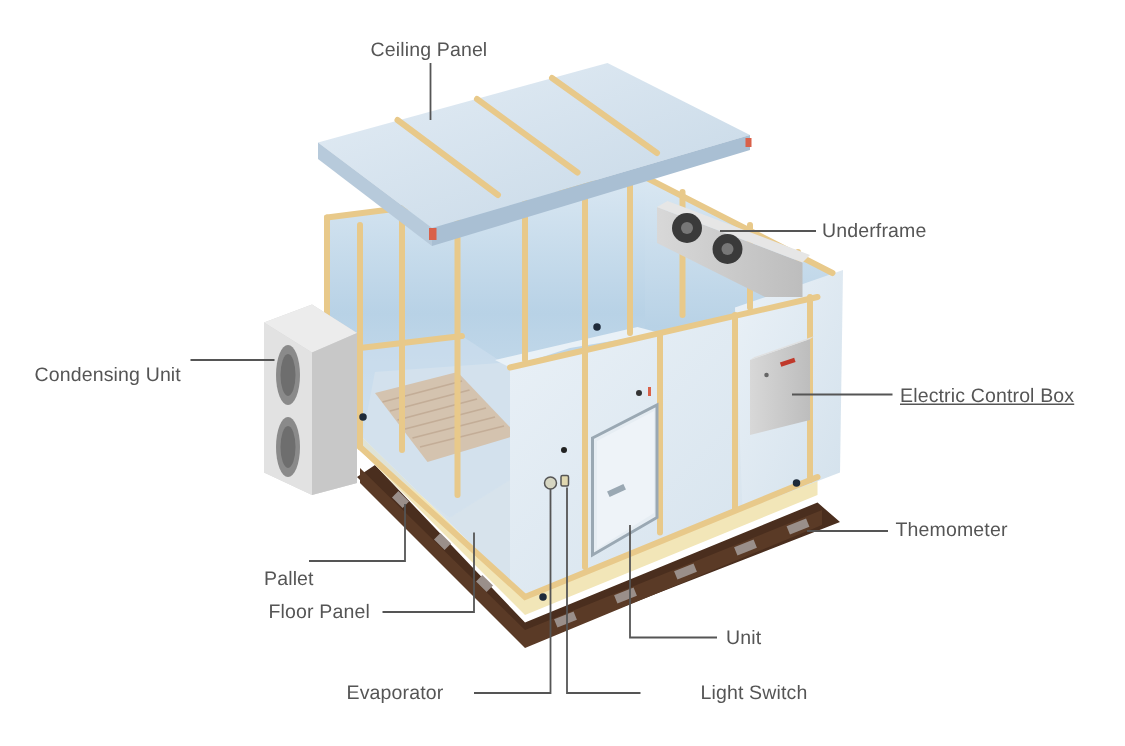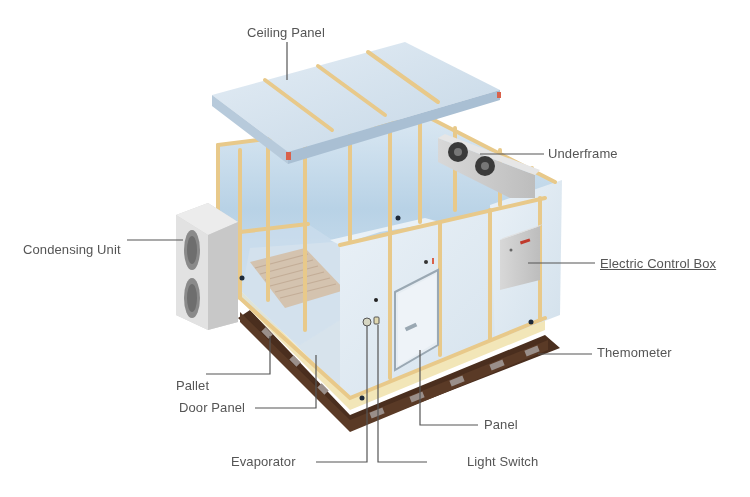--- a/index.html
+++ b/index.html
@@ -183,18 +183,18 @@
       <polyline points="427,462 378,462 378,325"></polyline>
     </g>
   </svg>
 
   <div class="label" style="left:247px; top:26px;">Ceiling Panel</div>
   <div class="label" style="left:548px; top:147px;">Underframe</div>
   <div class="label" style="left:23px; top:243px;">Condensing Unit</div>
   <div class="label" style="left:600px; top:257px;text-decoration:underline;">Electric Control Box</div>
   <div class="label" style="left:597px; top:346px;">Themometer</div>
   <div class="label" style="left:176px; top:367px;margin-top:12px;">Pallet</div>
-  <div class="label" style="left:179px; top:401px;">Door Panel</div>
-  <div class="label" style="left:484px; top:418px;">Panel</div>
+  <div class="label" style="left:179px; top:401px;">Floor Panel</div>
+  <div class="label" style="left:484px; top:418px;">Unit</div>
   <div class="label" style="left:231px; top:455px;">Evaporator</div>
   <div class="label" style="left:433px; top:455px;margin-left:34px;">Light Switch</div>
 
 </div>
 
 </body></html>

